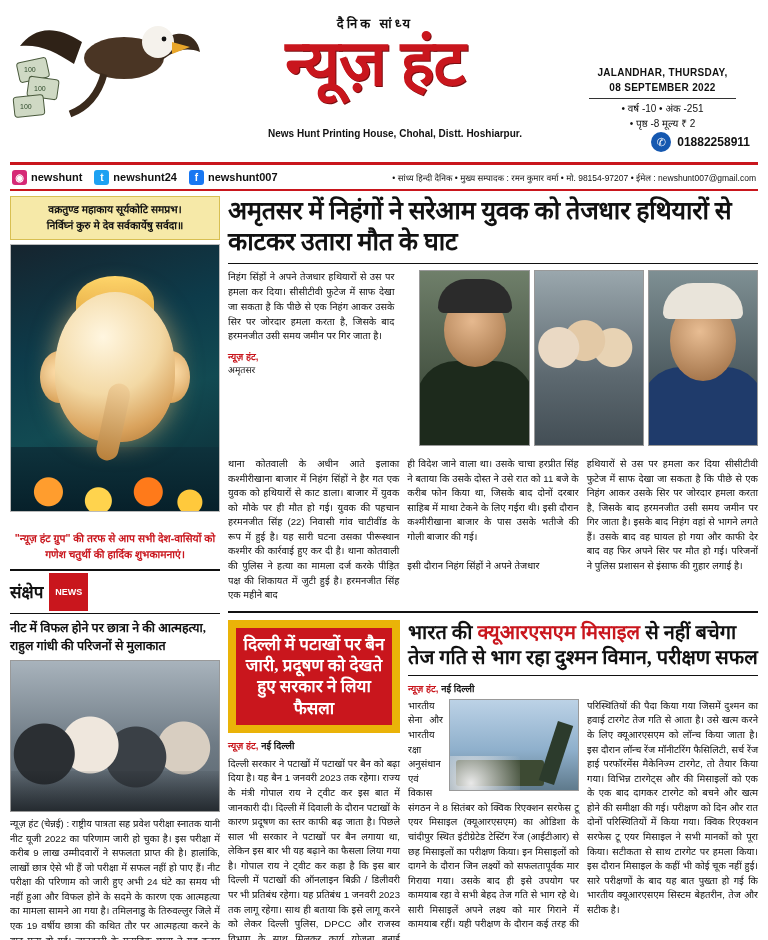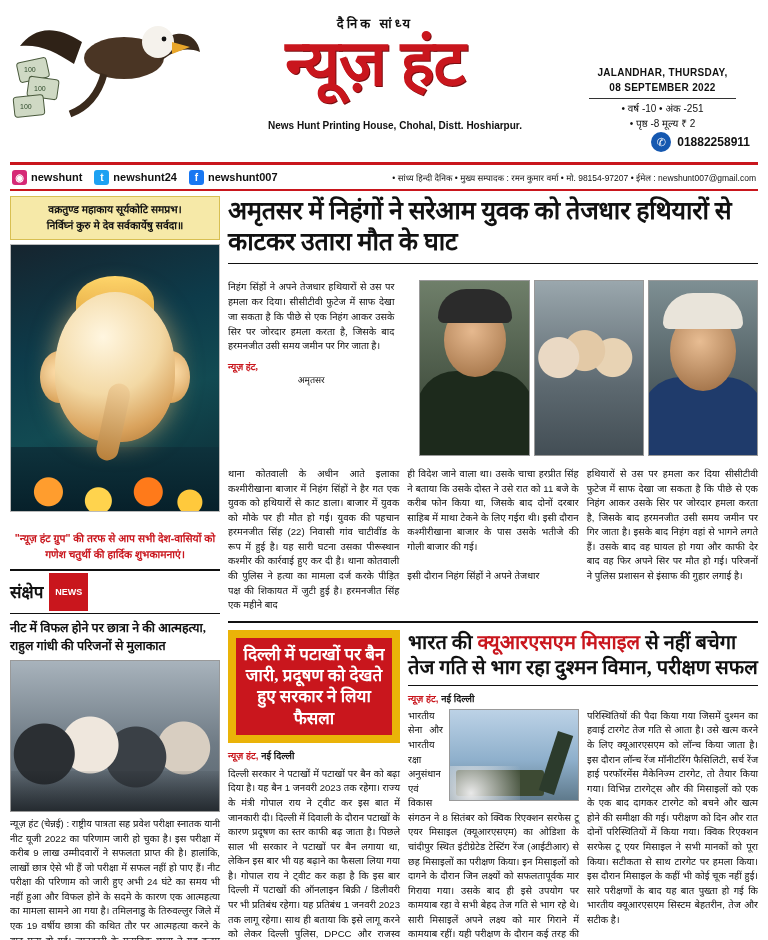--- a/index.html
+++ b/index.html
@@ -28,21 +28,21 @@
   }
   .edition {
     position:absolute; right:8px; top:58px; width:175px; text-align:center;
     font-size:10.5px; line-height:1.45; color:#111;
   }
   .edition .ed-city { font-weight:bold; font-size:10px; letter-spacing:.3px; }
   .edition .ed-row { font-size:10px; }
   .ed-sep { border-top:1px solid #333; margin:3px 14px; }
 
   .addr {
-    position:absolute; left:185px; top:112px; width:400px; text-align:center;
+    position:absolute; left:185px; top:120px; width:400px; text-align:center;
     font-size:10px; font-weight:bold; color:#111;
   }
   .phone-box {
     position:absolute; right:8px; top:124px; display:flex; align-items:center; gap:6px;
   }
   .phone-ic {
     width:20px;height:20px;border-radius:50%;background:#1558b0;color:#fff;
     display:flex;align-items:center;justify-content:center;font-size:11px;
   }
   .phone-no { font-size:12px; font-weight:bold; }
@@ -127,26 +127,26 @@
   }
   .rp-band { position:absolute; bottom:0; left:0; right:0; height:40px; background:linear-gradient(rgba(30,35,40,.1),rgba(20,24,28,.75)); }
   .body-text { font-size:9.6px; line-height:1.52; text-align:justify; margin-top:5px; }
 
   
   .headline-main {
     font-family:"Liberation Serif", serif; font-weight:bold;
     font-size:25px; line-height:1.22; color:#111; letter-spacing:-.2px;
     border-bottom:1px solid #111; padding-bottom:6px;
   }
-  .mid-top { display:flex; gap:25px; margin-top:16px;font-family:Liberation Serif, serif; }
+  .mid-top { display:flex; gap:25px; margin-top:6px; }
   .mid-intro { width:172px; }
   .intro-text { font-size:9.6px; line-height:1.55; text-align:justify; }
   .byline { font-size:9.5px; font-weight:bold; margin:6px 0 4px; }
   .byline .rd { color:#c9161d; }
-  .byline .sub { display:block; font-weight:normal; font-size:9px;text-align:center; }
+  .byline .sub { display:block; font-weight:normal; font-size:9px; }
   .photos { display:flex; gap:4px; width:350px; }
   .ph { flex:1; height:176px; border:1px solid #999; overflow:hidden; position:relative; }
   .ph1 { background: linear-gradient(#6f7f6a,#2e3a2c); }
   .ph2 { background: linear-gradient(#8c9aa3,#3a454c); }
   .ph3 { background: linear-gradient(#7e8f93,#2f3b40); }
   .face { position:absolute; left:50%; transform:translateX(-50%); border-radius:50%; }
   .ph1 .face { top:22px; width:62px; height:74px; background: radial-gradient(circle at 45% 38%, #e6b98f, #9b6b3f); }
   .ph1 .turb { position:absolute; left:50%; top:8px; transform:translateX(-50%); width:74px;height:34px;border-radius:40px 40px 8px 8px; background:#2b2b2b;}
   .ph1 .torso { position:absolute; left:50%; bottom:0; transform:translateX(-50%); width:118px;height:84px;border-radius:40px 40px 0 0; background:#1d2a1c;}
   .ph2 .grp { position:absolute; inset:0;

